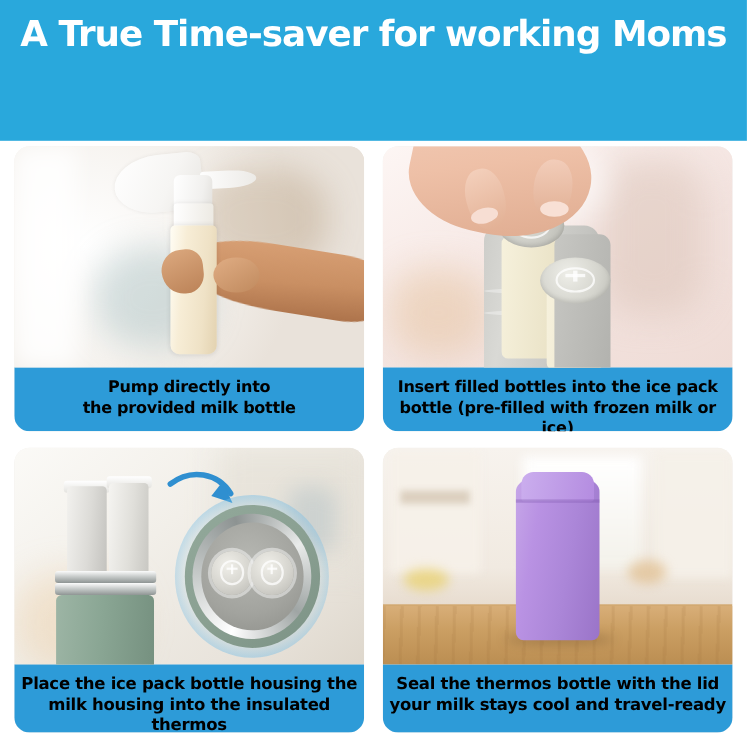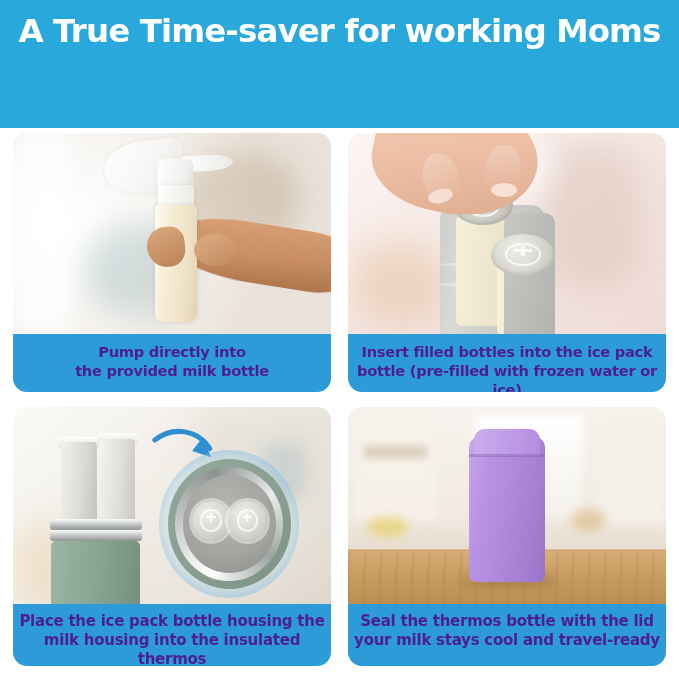--- a/index.html
+++ b/index.html
@@ -83,21 +83,21 @@
   .panel.p4 { left: 335px; top: 274px; height: 259px; }
 
   .photo {
     position: relative;
     flex: 1 1 auto;
     overflow: hidden;
   }
   .caption {
     flex: 0 0 auto;
     background: #2D9BD8;
-    color: #4c1d95;
+    color: #000000;
     font-size: 14.6px;
     font-weight: bold;
     line-height: 19px;
     text-align: center;
     padding: 8px 6px 9px 6px;
     letter-spacing: -0.25px;
     font-family: "DejaVu Sans", sans-serif;
     white-space: pre-line;
     box-sizing: border-box;
   }
@@ -503,21 +503,21 @@
       <div class="cap-a">
         <div class="emblem"></div>
       </div>
       <div class="hand2"></div>
       <div class="finger2a"></div>
       <div class="nail2a"></div>
       <div class="finger2b"></div>
       <div class="nail2b"></div>
     </div>
     <div class="caption">Insert filled bottles into the ice pack
-bottle (pre-filled with frozen water or ice)</div>
+bottle (pre-filled with frozen milk or ice)</div>
   </div>
 
   <div class="panel p3">
     <div class="photo">
       <div class="bg3"></div>
       <div class="bg3b1"></div>
       <div class="bg3b2"></div>
       <div class="bg3b3"></div>
 
       <div class="tubecap3a"></div>

